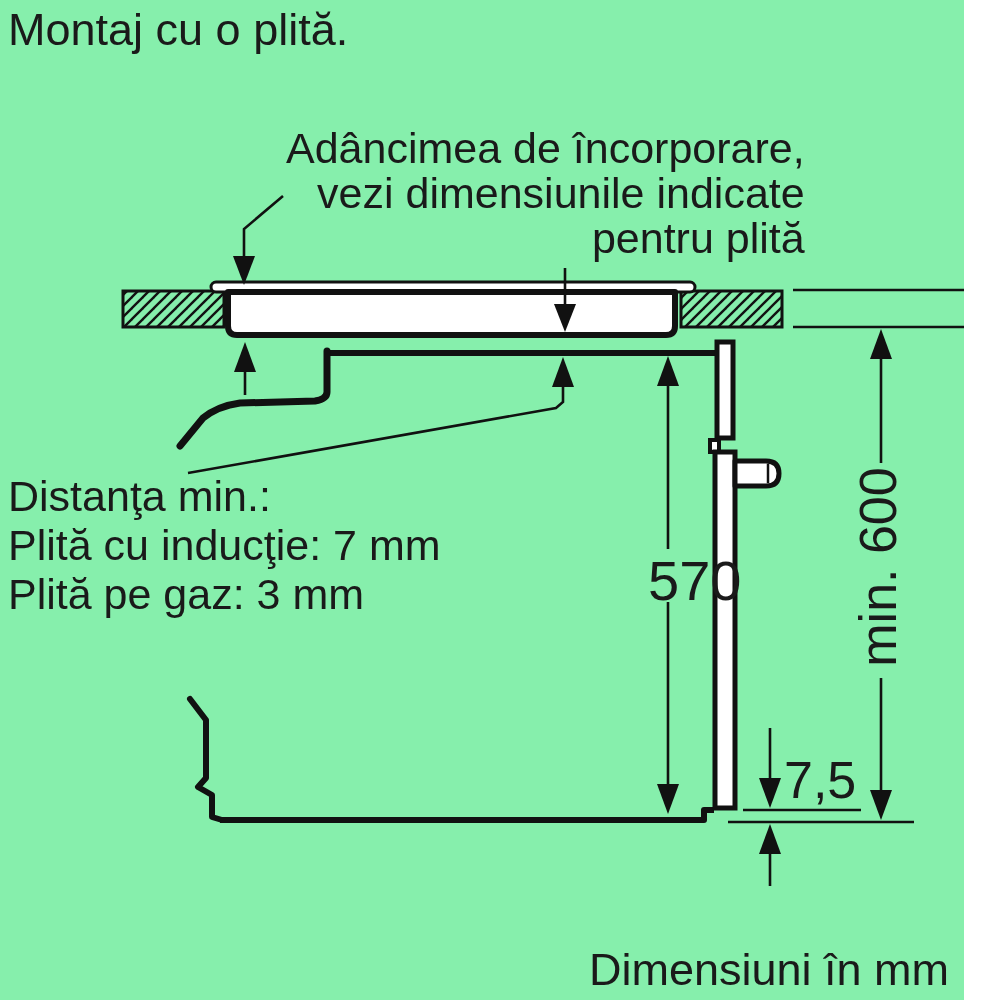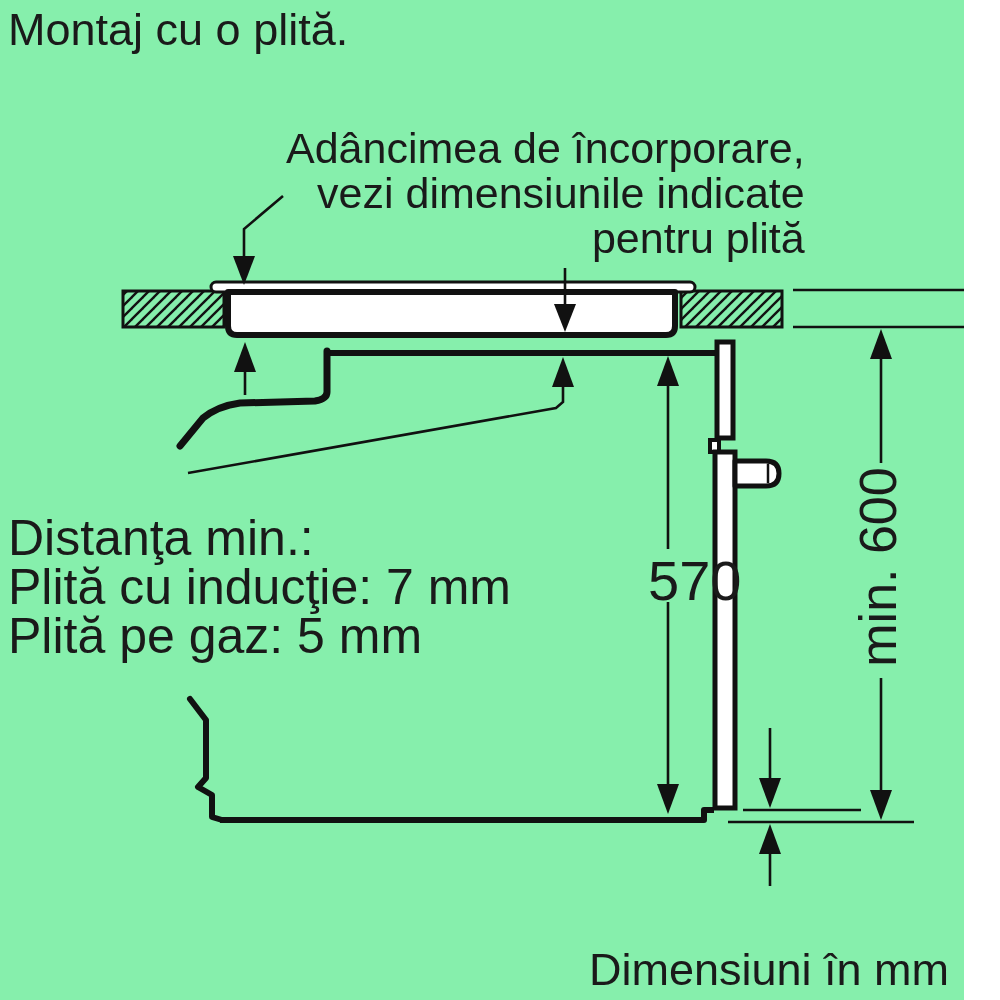--- a/index.html
+++ b/index.html
@@ -4,21 +4,21 @@
 <style>
   html,body{margin:0;padding:0;background:#fff;}
   #page{
     position:relative;width:964px;height:1000px;background:#86efac;
     font-family:"Liberation Sans","DejaVu Sans",sans-serif;
     color:#1a1a1a;overflow:hidden;
   }
   .abs{position:absolute;white-space:nowrap;}
   #title{left:8px;top:4px;font-size:45px;}
   #annotation{left:286px;top:126px;font-size:43px;line-height:45px;text-align:right;}
-  #min-distance{left:8px;top:472px;font-size:50px;line-height:49px;margin-top:42px;}
+  #min-distance{left:8px;top:472px;font-size:43px;line-height:49px;}
   #dim-570{left:648px;top:548px;font-size:56px;}
   #dim-75{left:784px;top:750px;font-size:52px;}
   #dim-600{
     left:774px;top:541px;width:200px;height:52px;text-align:center;
     font-size:52px;transform:rotate(-90deg);
   }
   #footer{right:15px;top:944px;font-size:45px;margin-left:47px;}
   svg{position:absolute;left:0;top:0;}
 </style>
 </head>
@@ -110,22 +110,23 @@
 
   <div id="annotation" class="abs">
     <div>Adâncimea de încorporare,</div>
     <div>vezi dimensiunile indicate</div>
     <div>pentru plită</div>
   </div>
 
   <div id="min-distance" class="abs">
     <div>Distanţa min.:</div>
     <div>Plită cu inducţie: 7 mm</div>
-    <div>Plită pe gaz: 5 mm</div>
+    <div>Plită pe gaz: 3 mm</div>
   </div>
 
   <div id="dim-570" class="abs">570</div>
 
   <div id="dim-600" class="abs">min. 600</div>
 
+  <div id="dim-75" class="abs">7,5</div>
 
   <div id="footer" class="abs">Dimensiuni în mm</div>
 </div>
 
 </body></html>

